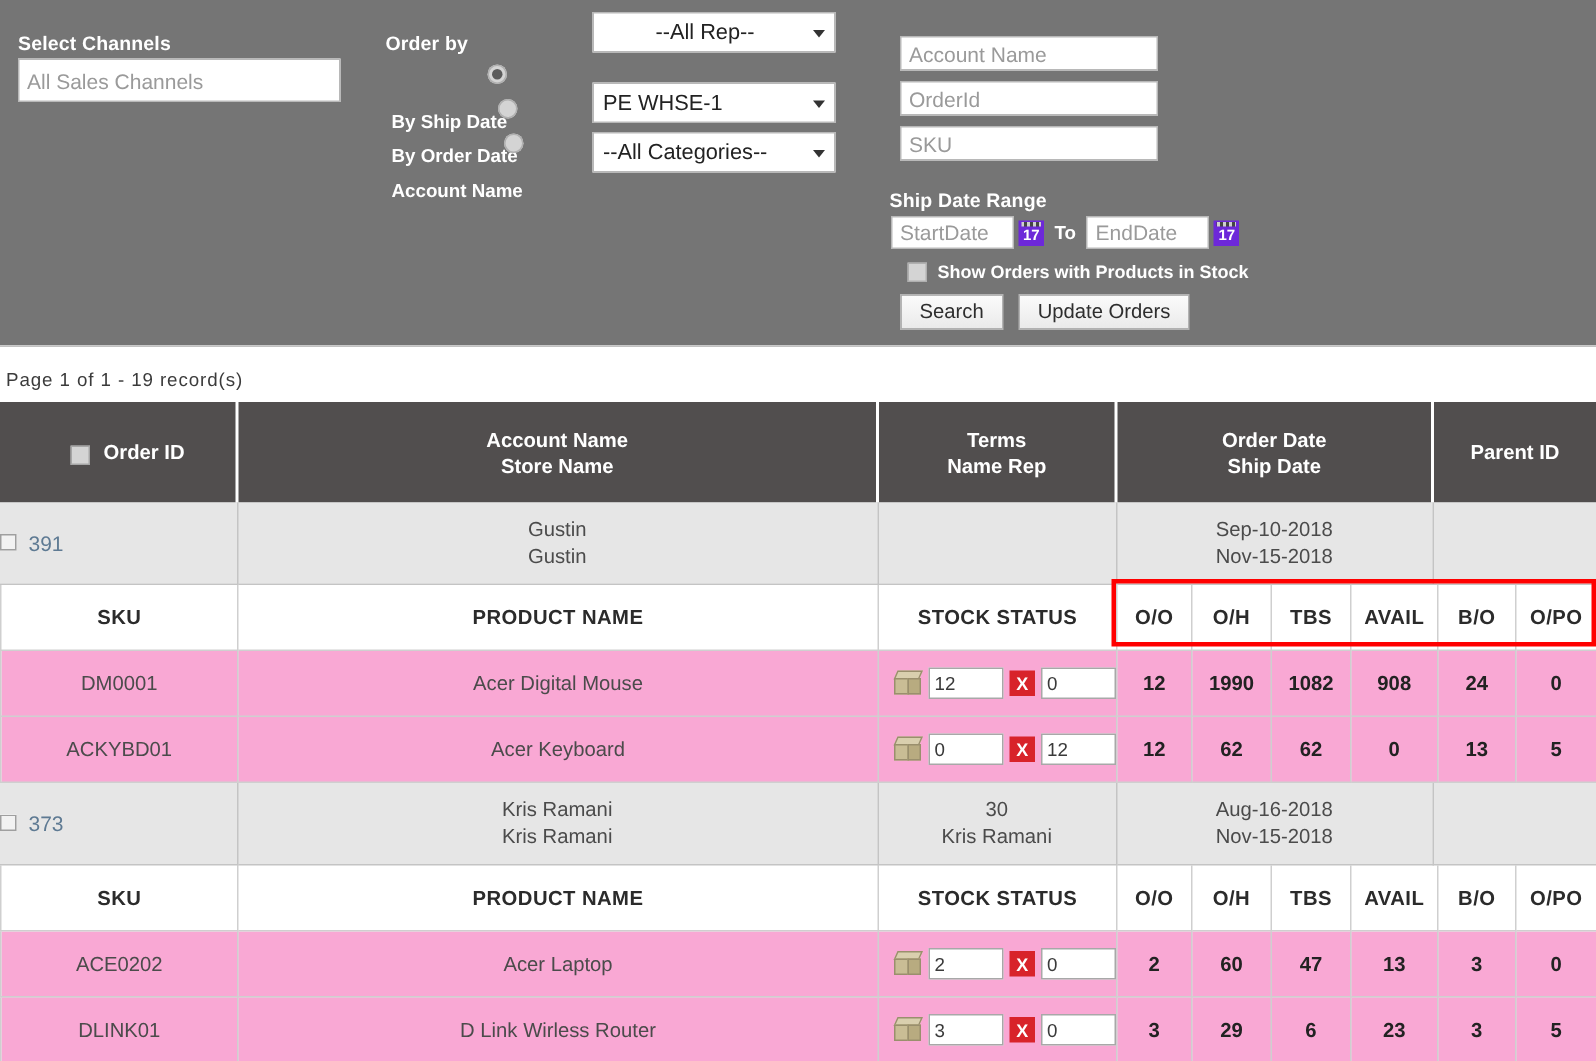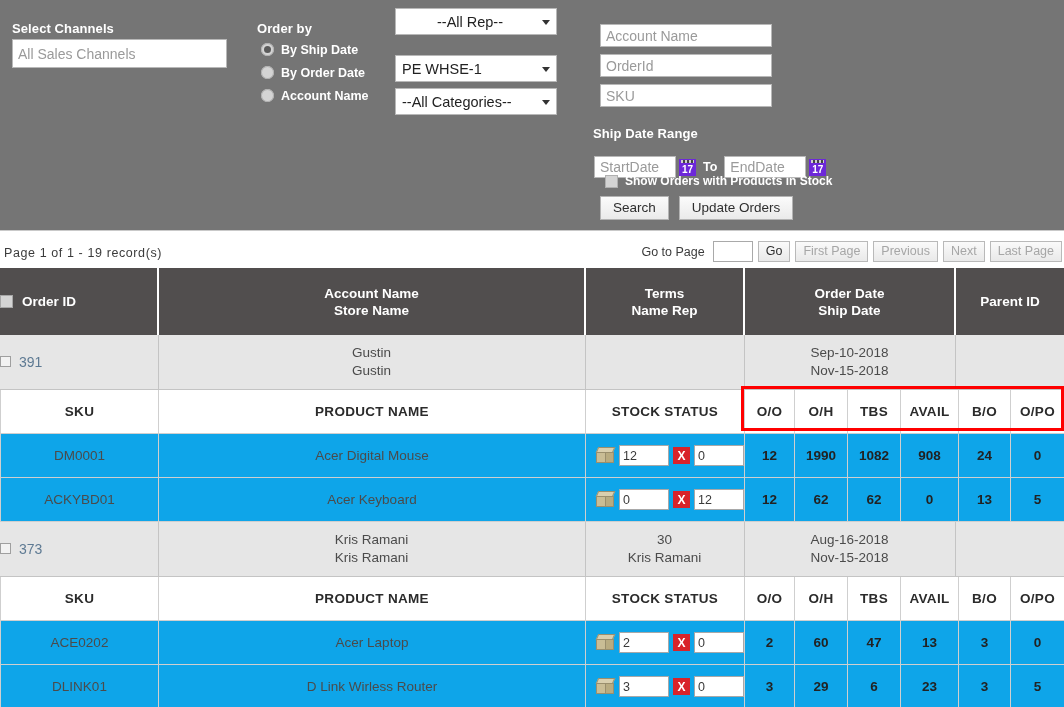--- a/index.html
+++ b/index.html
@@ -40,21 +40,21 @@
   #select-channels-label { position: absolute; left: 12px; top: 21px; }
   #select-channels-input {
     position: absolute; left: 12px; top: 39px;
     width: 215px; height: 29px;
   }
 
   
   #orderby-label { position: absolute; left: 257px; top: 21px; }
   .radio-row {
     position: absolute; left: 261px;
-    display: flex; align-items: flex-start; gap: 7px;
+    display: flex; align-items: flex-end; gap: 18px; flex-direction: column;
   }
   .radio-dot {
     width: 13px; height: 13px; border-radius: 50%;
     background: #d4d4d4;
     box-shadow: inset 0 0 0 1px #b0b0b0;
     display: inline-block; position: relative;
     flex: 0 0 auto;
   }
   .radio-dot.checked::after {
     content: ""; position: absolute;
@@ -97,21 +97,21 @@
     position: absolute; left: 600px;
     width: 172px; height: 23px;
     display: flex; align-items: center;
   }
   #f-account { top: 24px; }
   #f-orderid { top: 54px; }
   #f-sku     { top: 84px; }
 
   
   #shipdate-label { position: absolute; left: 593px; top: 126px; }
-  #date-row { position: absolute; left: 594px; top: 156px; display: flex; align-items: center; }
+  #date-row { position: absolute; left: 594px; top: 144px; display: flex; align-items: center; }
   #date-row .txtbox { width: 82px; height: 22px; }
   .cal-icon {
     width: 17px; height: 17px;
     background: #6d28d9;
     color: #ffffff;
     font-size: 10px; font-weight: bold;
     display: flex; align-items: flex-end; justify-content: center;
     margin-left: 3px; margin-right: 3px;
     position: relative;
     line-height: 13px;
@@ -186,21 +186,21 @@
     font-size: 13.5px;
     font-weight: bold;
     text-align: center;
     vertical-align: middle;
     border-right: 2px solid #ffffff;
     height: 67px;
     line-height: 17px;
   }
   .hdr-cell.last { border-right: none; }
   .hdr-orderid { text-align: left; padding-left: 8px; }
-  .hdr-orderid .inner { display: flex; align-items: center; gap: 9px; }
+  .hdr-orderid .inner { display: flex; align-items: flex-end; gap: 9px; margin-left: 47px; }
   .hdr-cb {
     width: 13px; height: 13px; background: #d4d4d4;
     box-shadow: inset 0 0 0 1px #a6a6a6; flex: 0 0 auto;
   }
 
   .order-cell {
     background: #e6e6e6;
     color: #4b4b4b;
     font-size: 13.5px;
     text-align: center;
@@ -228,21 +228,21 @@
     font-weight: bold;
     text-align: center;
     vertical-align: middle;
     border: 1px solid #cfcfcf;
     border-top: none;
     height: 44px;
     letter-spacing: .3px;
   }
 
   .prod-cell {
-    background: #0ea5e9;
+    background: #f9a8d4;
     color: #4b4b4b;
     font-size: 13.5px;
     text-align: center;
     vertical-align: middle;
     border: 1px solid #cfcfcf;
     border-top: none;
     height: 44px;
   }
   .num-cell { font-weight: bold; color: #222222; font-size: 13.5px; }
 
@@ -343,29 +343,20 @@
   </div>
 
   <div id="action-row">
     <div class="btn">Search</div>
     <div class="btn">Update Orders</div>
   </div>
 </div>
 
 <div id="pagebar">
   <div id="page-info">Page  1  of  1   -   19 record(s)</div>
-  <div id="pager">
-    <span id="gotopage-label">Go to Page</span>
-    <div id="gotopage-input"></div>
-    <div class="pbtn">Go</div>
-    <div class="pbtn disabled">First Page</div>
-    <div class="pbtn disabled">Previous</div>
-    <div class="pbtn disabled">Next</div>
-    <div class="pbtn disabled">Last Page</div>
-  </div>
 </div>
 
 <table id="grid">
   <colgroup>
     <col style="width:158px">
       <col style="width:427px">
       <col style="width:159px">
     <col style="width:211px">
       <col style="width:109px">
   </colgroup>

